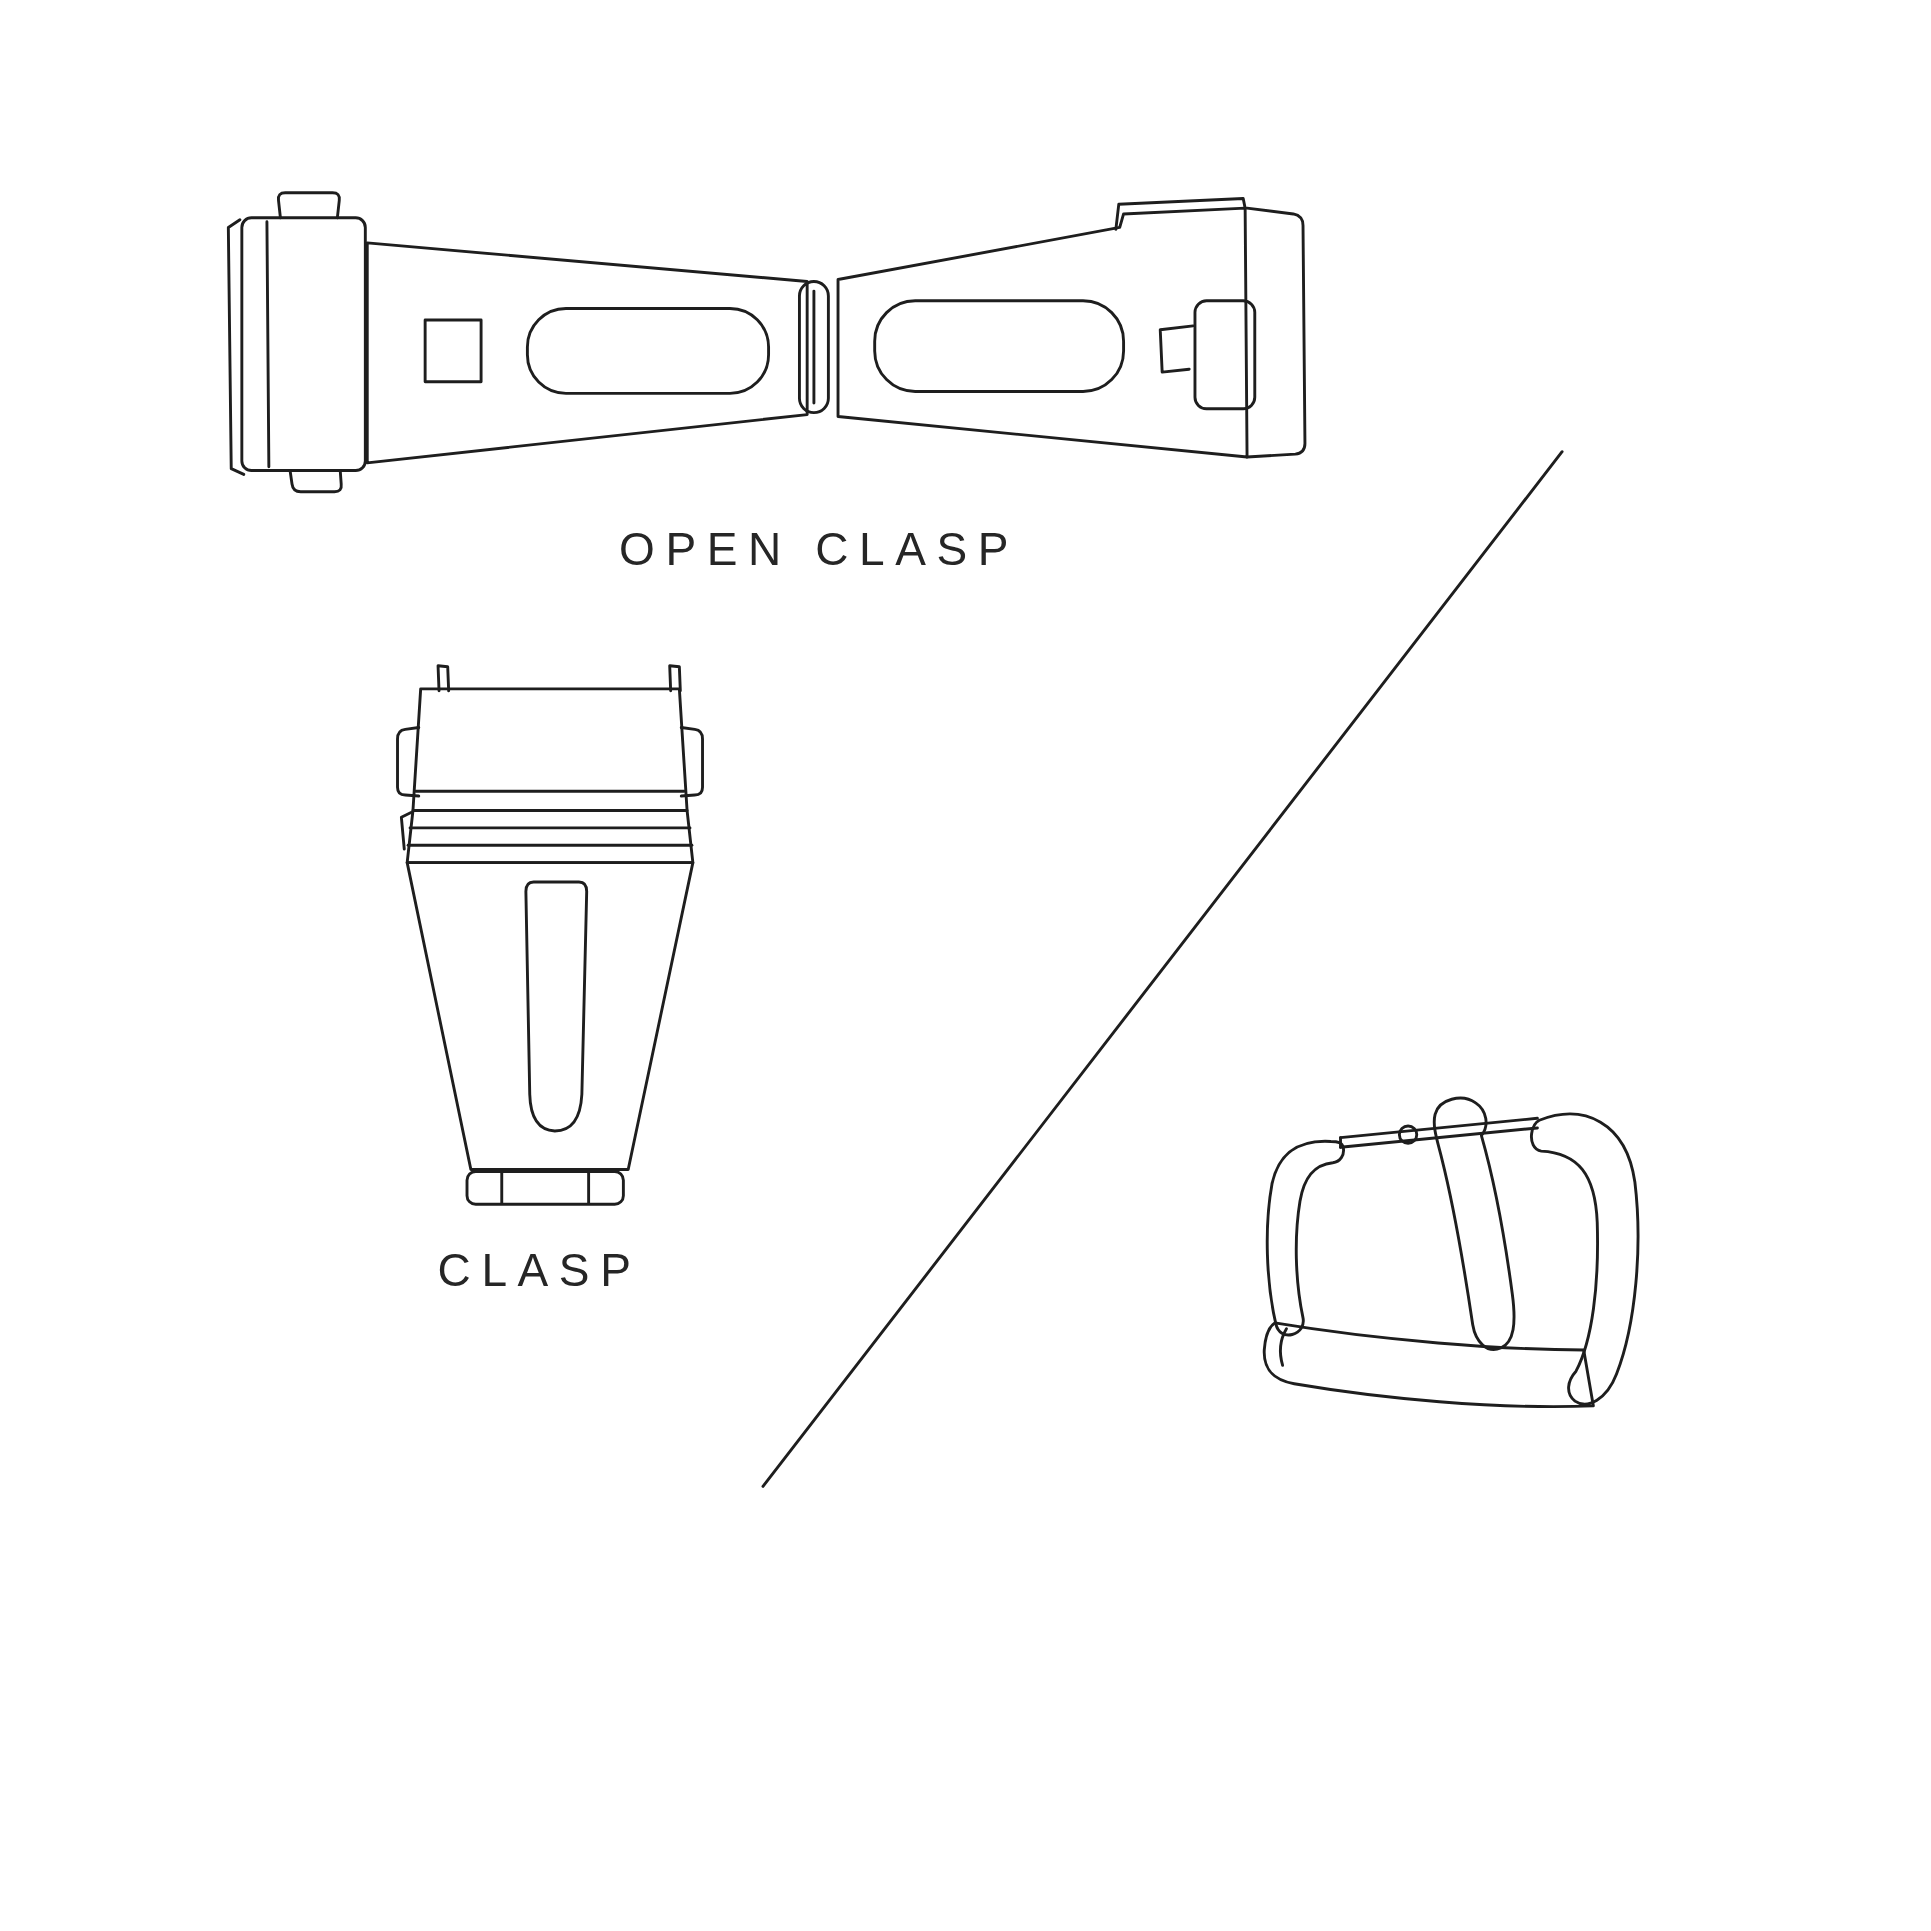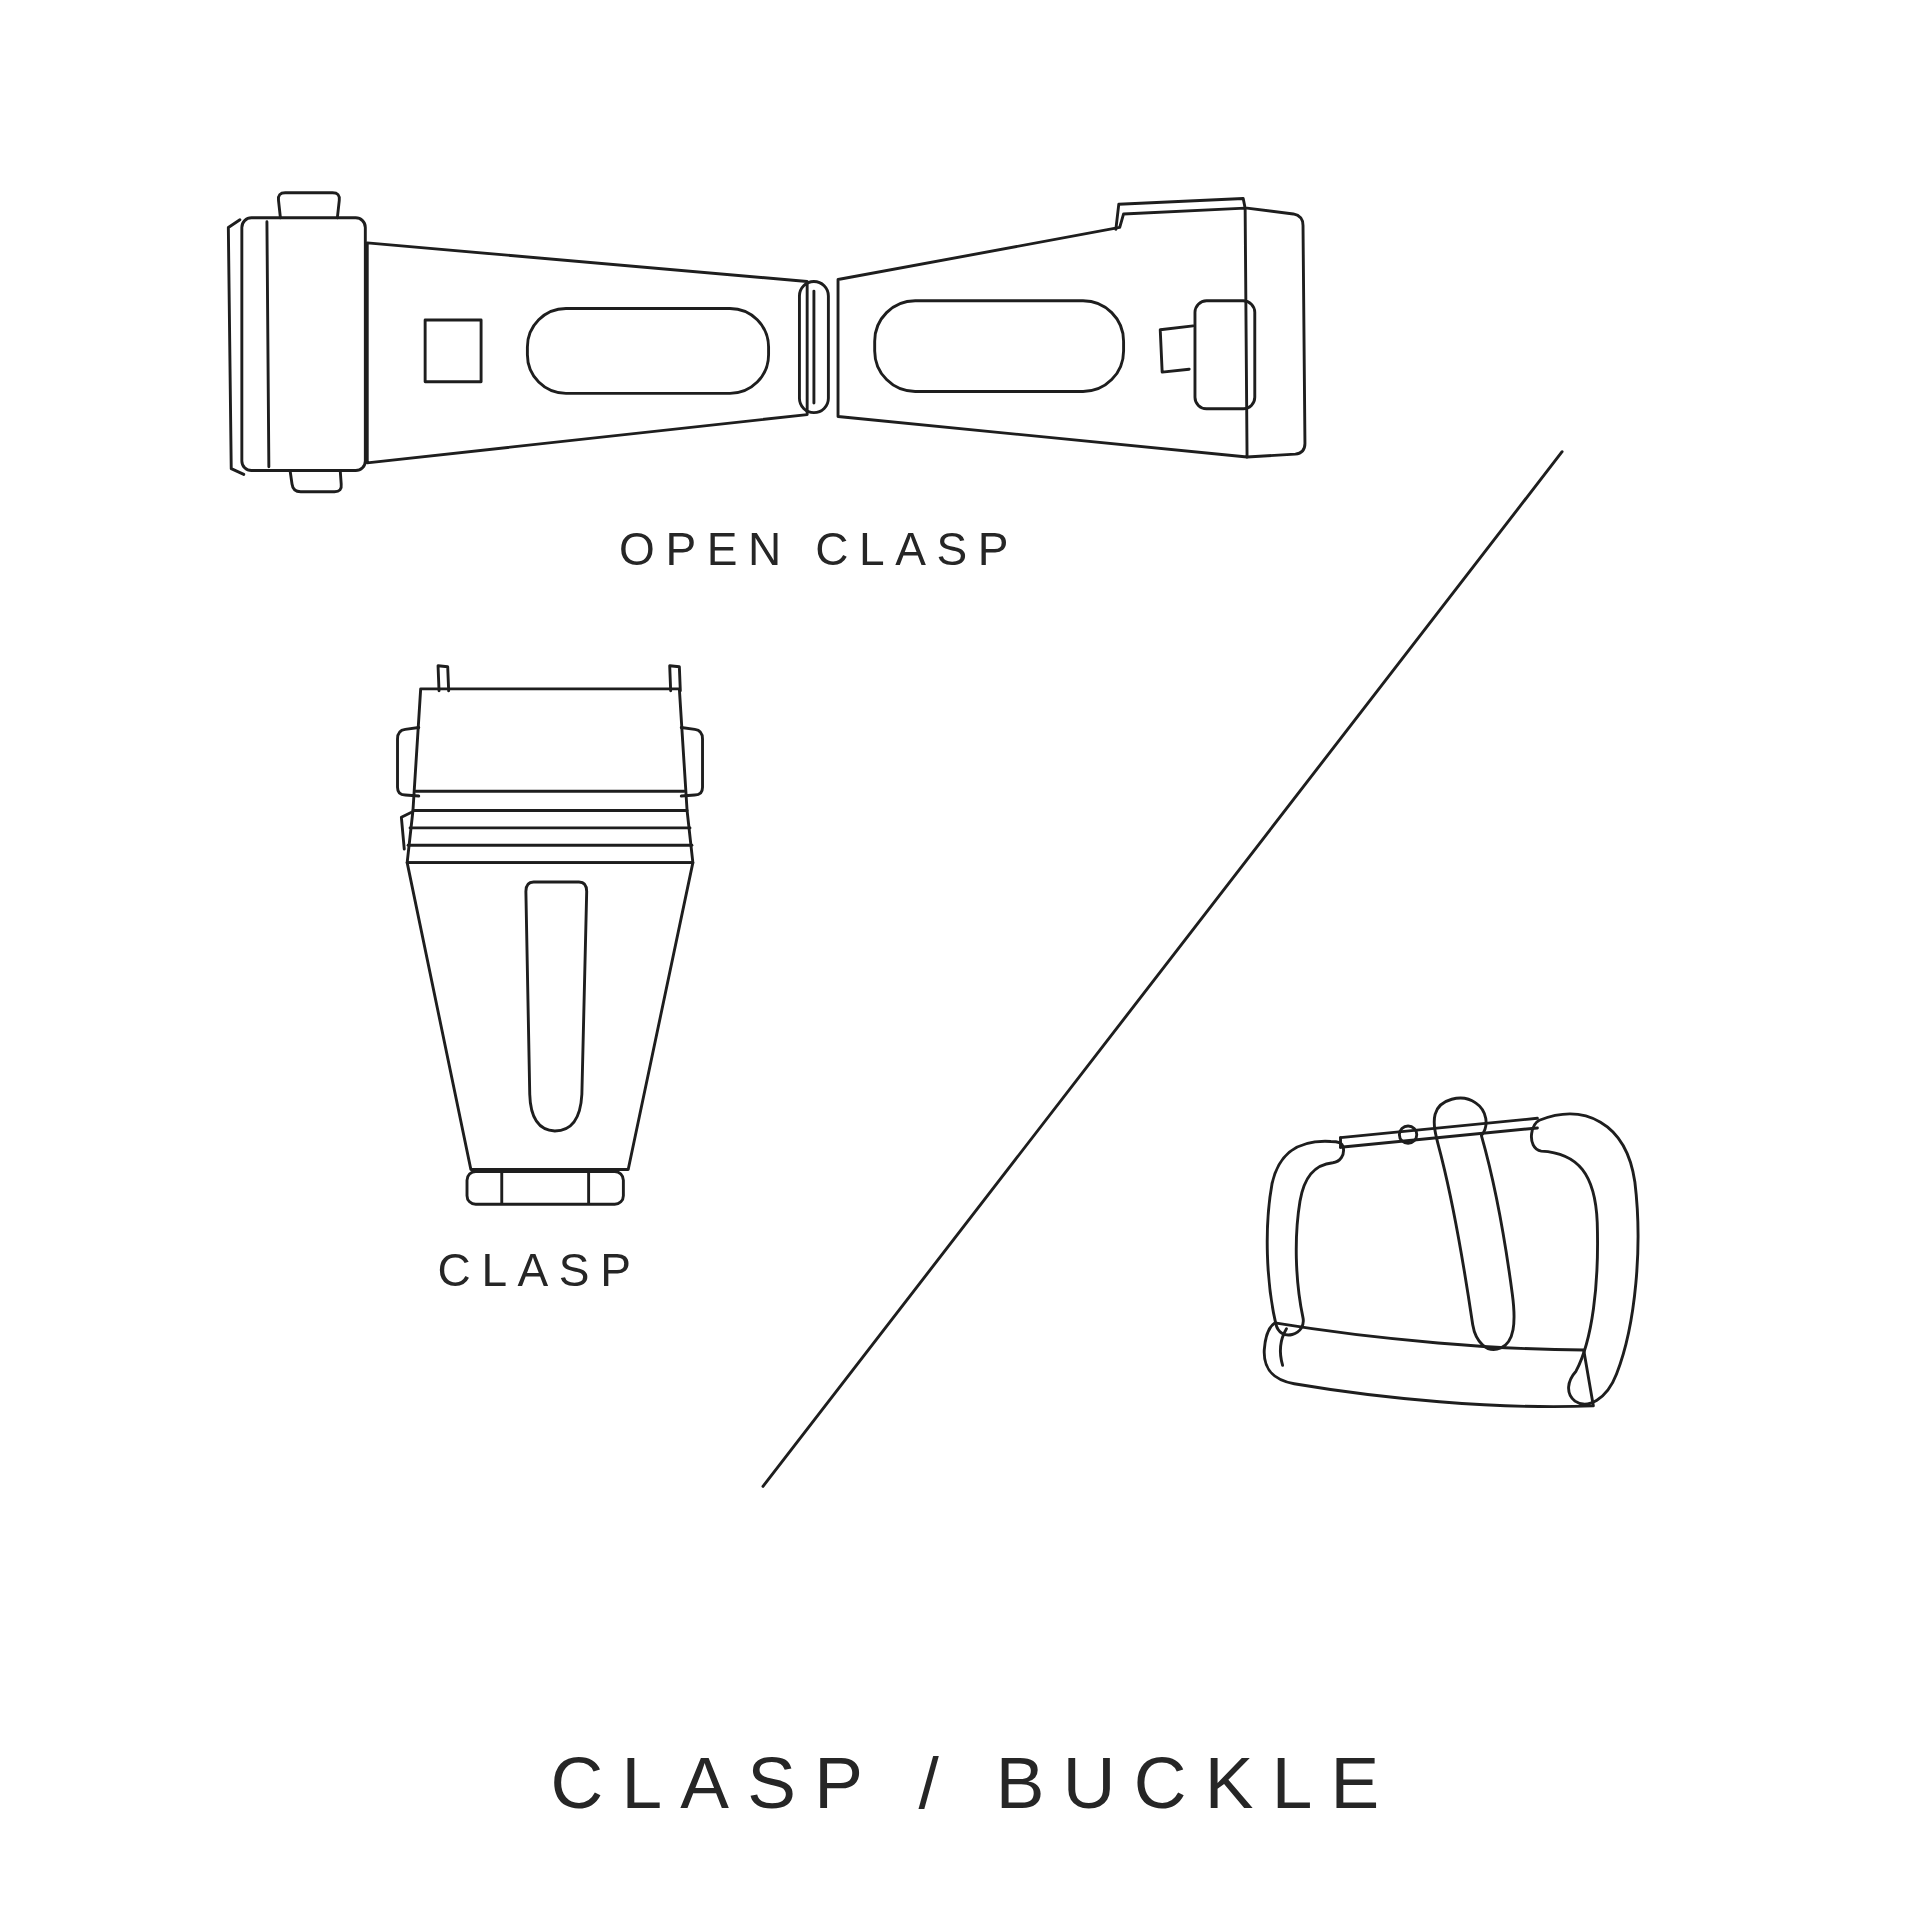--- a/index.html
+++ b/index.html
@@ -136,16 +136,15 @@
         <line x1="100" y1="48" x2="304" y2="28"></line>
         <line x1="100" y1="58" x2="304" y2="38"></line>
         <line x1="100" y1="48" x2="100" y2="58"></line>
         <circle class="solid" cx="170" cy="45" r="9"></circle>
       </g>
 
       <path class="solid" d="M 198 24 C 202 8 226 2 240 12 C 252 20 254 36 246 46 C 258 88 270 150 278 210 C 282 240 280 260 266 266 C 252 272 240 260 237 242 C 229 188 217 118 205 70 C 200 50 195 36 198 24 Z"></path>
     </g>
   </svg>
 
-  <div class="label title" style="left:298px; top:1746px; width:1352px;">CLASP / BUCKLE</div>
 
 </div>
 
 
 </body></html>

